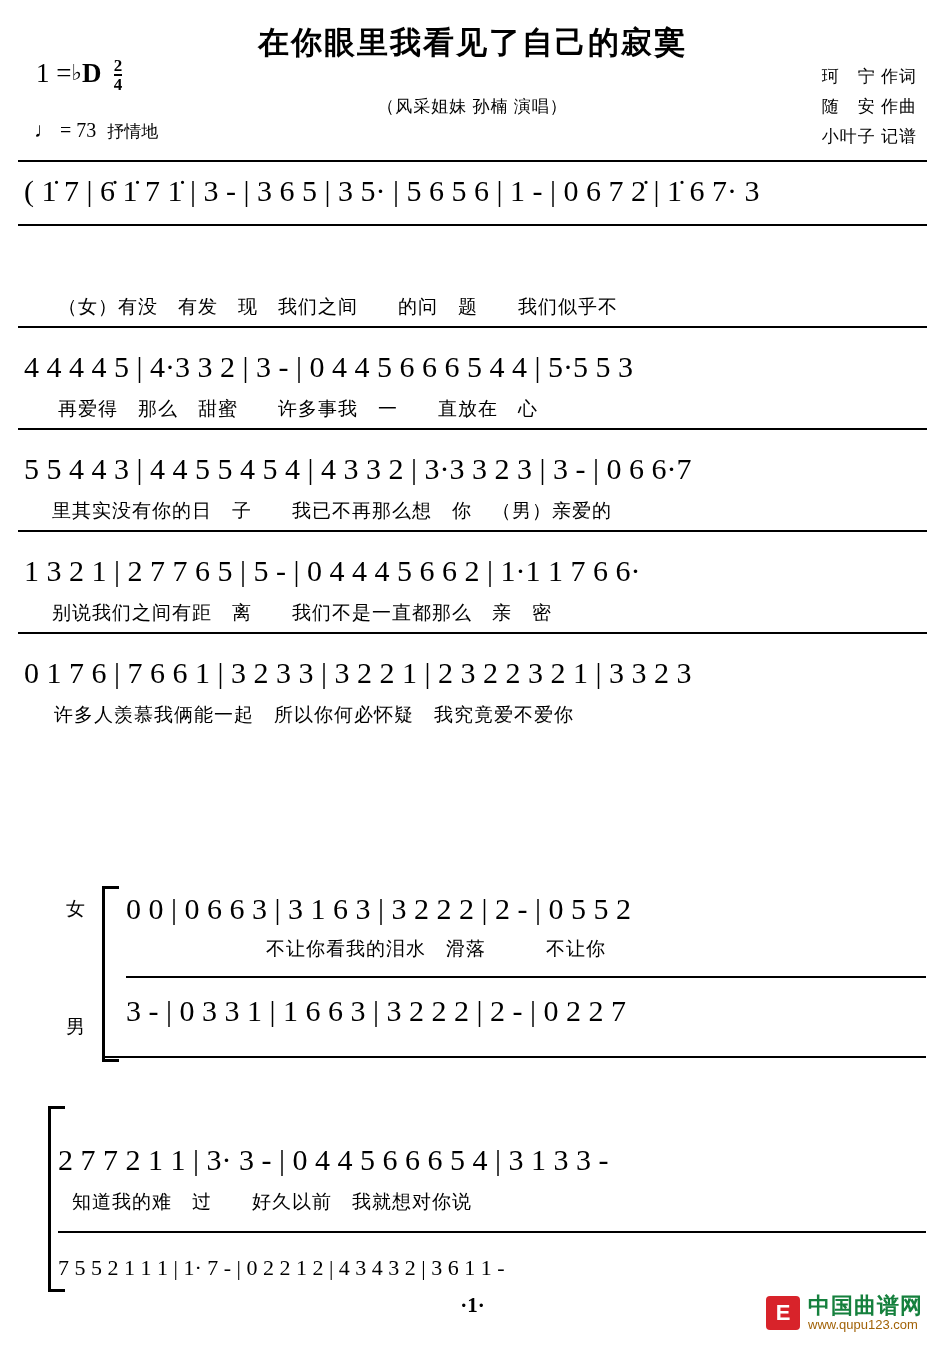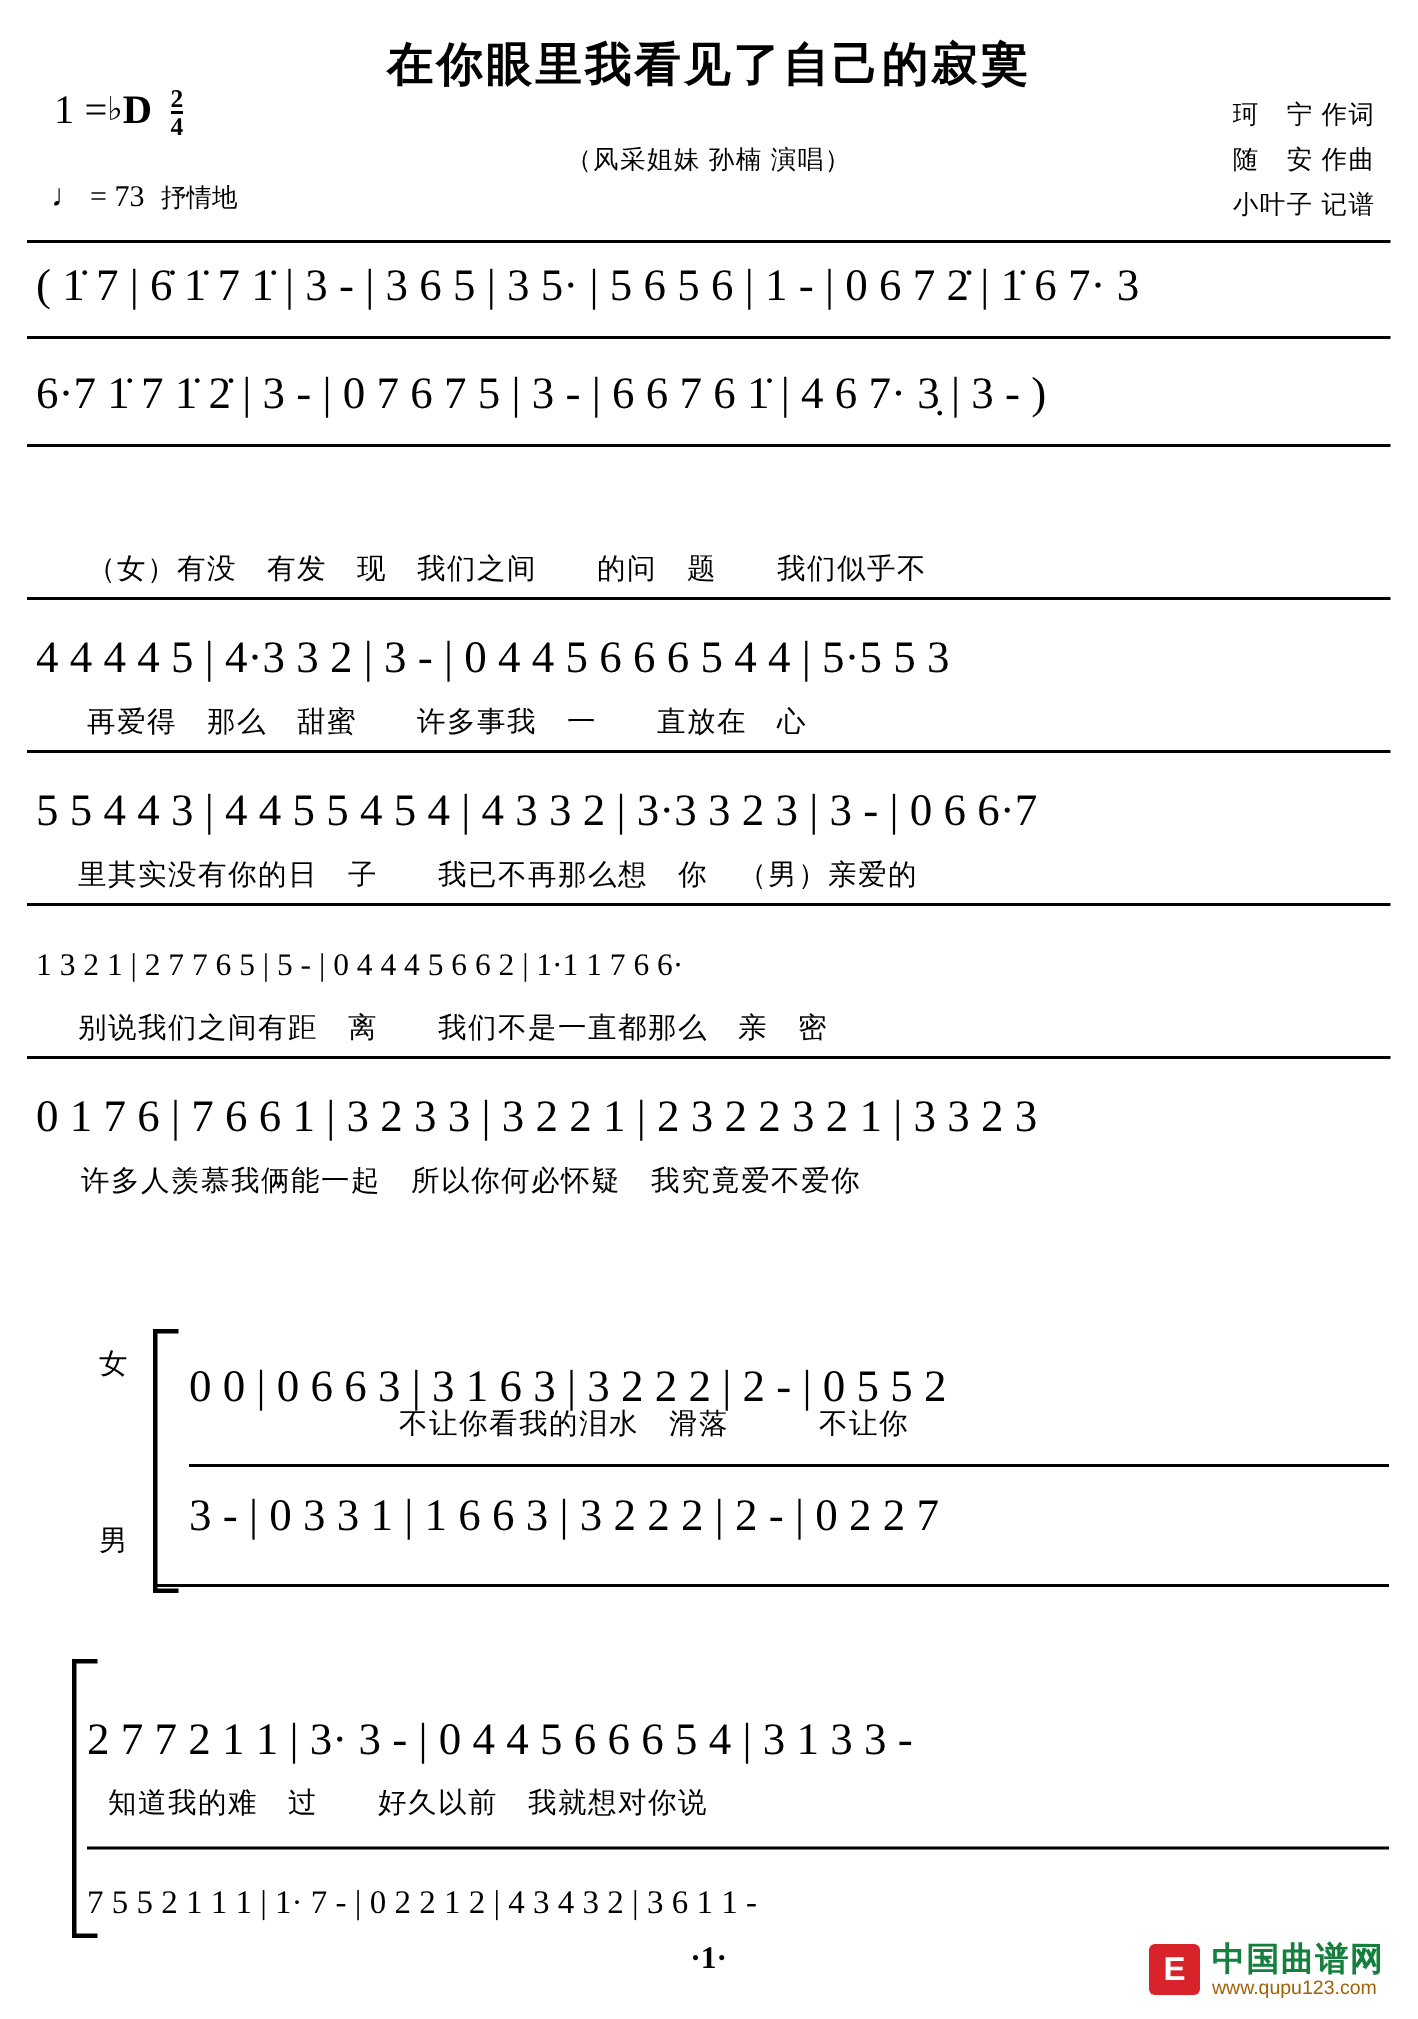--- a/index.html
+++ b/index.html
@@ -198,63 +198,59 @@
   </div>
 
   <div class="staff" style="top:160px;">
 
     <div style="position:relative;height:72px;">
       <div class="rule" style="top:0px;"></div>
       <div class="notes" style="top:8px;height:46px;font-size:30px;padding:0 6px;box-sizing:border-box;">( 1̇ 7 | 6̇ 1̇ 7 1̇ | 3 - | 3 6 5 | 3 5· | 5 6 5 6 | 1 - | 0 6 7 2̇ | 1̇ 6 7· 3</div>
       <div class="rule" style="top:64px;"></div>
     </div>
 
-    <div style="position:relative;height:72px;">
-      <div class="notes" style="top:8px;height:46px;font-size:30px;padding:0 6px;box-sizing:border-box;">6·7 1̇ 7 1̇ 2̇ | 3 - | 0 7 6 7 5 | 3 - | 6 6 7 6 1̇ | 4 6 7· 3̣ | 3 - )</div>
-      <div class="rule" style="top:64px;"></div>
-    </div>
 
     <div style="position:relative;height:102px;">
       <div class="lyrics" style="top:62px;padding:0 40px;">（女）有没　有发　现　我们之间　　的问　题　　我们似乎不</div>
       <div class="rule" style="top:94px;"></div>
     </div>
 
     <div style="position:relative;height:102px;">
       <div class="notes" style="top:10px;height:46px;font-size:30px;padding:0 6px;box-sizing:border-box;">4 4 4 4 5 | 4·3 3 2 | 3 - | 0 4 4 5 6 6 6 5 4 4 | 5·5 5 3</div>
       <div class="lyrics" style="top:62px;padding:0 40px;">再爱得　那么　甜蜜　　许多事我　一　　直放在　心</div>
       <div class="rule" style="top:94px;"></div>
     </div>
 
     <div style="position:relative;height:102px;">
       <div class="notes" style="top:10px;height:46px;font-size:30px;padding:0 6px;box-sizing:border-box;">5 5 4 4 3 | 4 4 5 5 4 5 4 | 4 3 3 2 | 3·3 3 2 3 | 3 - | 0 6 6·7</div>
       <div class="lyrics" style="top:62px;padding:0 34px;">里其实没有你的日　子　　我已不再那么想　你　（男）亲爱的</div>
       <div class="rule" style="top:94px;"></div>
     </div>
 
     <div style="position:relative;height:102px;">
-      <div class="notes" style="top:10px;height:46px;font-size:21px;padding:0 6px;box-sizing:border-box;">1 3 2 1 | 2 7 7 6 5 | 5 - | 0 4 4 4 5 6 6 2 | 1·1 1 7 6 6·</div>
+      <div class="notes" style="top:10px;height:46px;font-size:30px;padding:0 6px;box-sizing:border-box;">1 3 2 1 | 2 7 7 6 5 | 5 - | 0 4 4 4 5 6 6 2 | 1·1 1 7 6 6·</div>
       <div class="lyrics" style="top:62px;padding:0 34px;">别说我们之间有距　离　　我们不是一直都那么　亲　密</div>
       <div class="rule" style="top:94px;"></div>
     </div>
 
     <div style="position:relative;height:100px;">
       <div class="notes" style="top:10px;height:46px;font-size:30px;padding:0 6px;box-sizing:border-box;">0 1 7 6 | 7 6 6 1 | 3 2 3 3 | 3 2 2 1 | 2 3 2 2 3 2 1 | 3 3 2 3</div>
       <div class="lyrics" style="top:62px;padding:0 36px;">许多人羡慕我俩能一起　所以你何必怀疑　我究竟爱不爱你</div>
     </div>
 
   </div>
 
   <div style="position:absolute;left:18px;top:878px;width:909px;">
     <div class="duet" style="left:48px;top:18px;">女</div>
     <div class="duet" style="left:48px;top:136px;">男</div>
 
     <div style="position:absolute;left:84px;top:8px;width:14px;height:170px;border:3px solid #000;border-right:none;"></div>
 
     <div style="position:absolute;left:108px;top:8px;width:800px;">
-      <div class="notes" style="position:relative;top:16px;height:46px;font-size:30px;width:800px;">0 0 | 0 6 6 3 | 3 1 6 3 | 3 2 2 2 | 2 - | 0 5 5 2</div>
+      <div class="notes" style="position:relative;top:0;height:46px;font-size:30px;width:800px;">0 0 | 0 6 6 3 | 3 1 6 3 | 3 2 2 2 | 2 - | 0 5 5 2</div>
       <div class="lyrics" style="position:relative;top:4px;width:800px;padding-left:140px;">不让你看我的泪水　滑落　　　不让你</div>
       <div class="rule" style="position:relative;top:18px;width:800px;"></div>
       <div class="notes" style="position:relative;top:28px;height:46px;font-size:30px;width:800px;">3 - | 0 3 3 1 | 1 6 6 3 | 3 2 2 2 | 2 - | 0 2 2 7</div>
     </div>
     <div class="rule" style="position:absolute;left:84px;top:178px;width:824px;"></div>
   </div>
 
   <div style="position:absolute;left:18px;top:1098px;width:909px;">
     <div style="position:absolute;left:30px;top:8px;width:14px;height:180px;border:3px solid #000;border-right:none;"></div>
 

